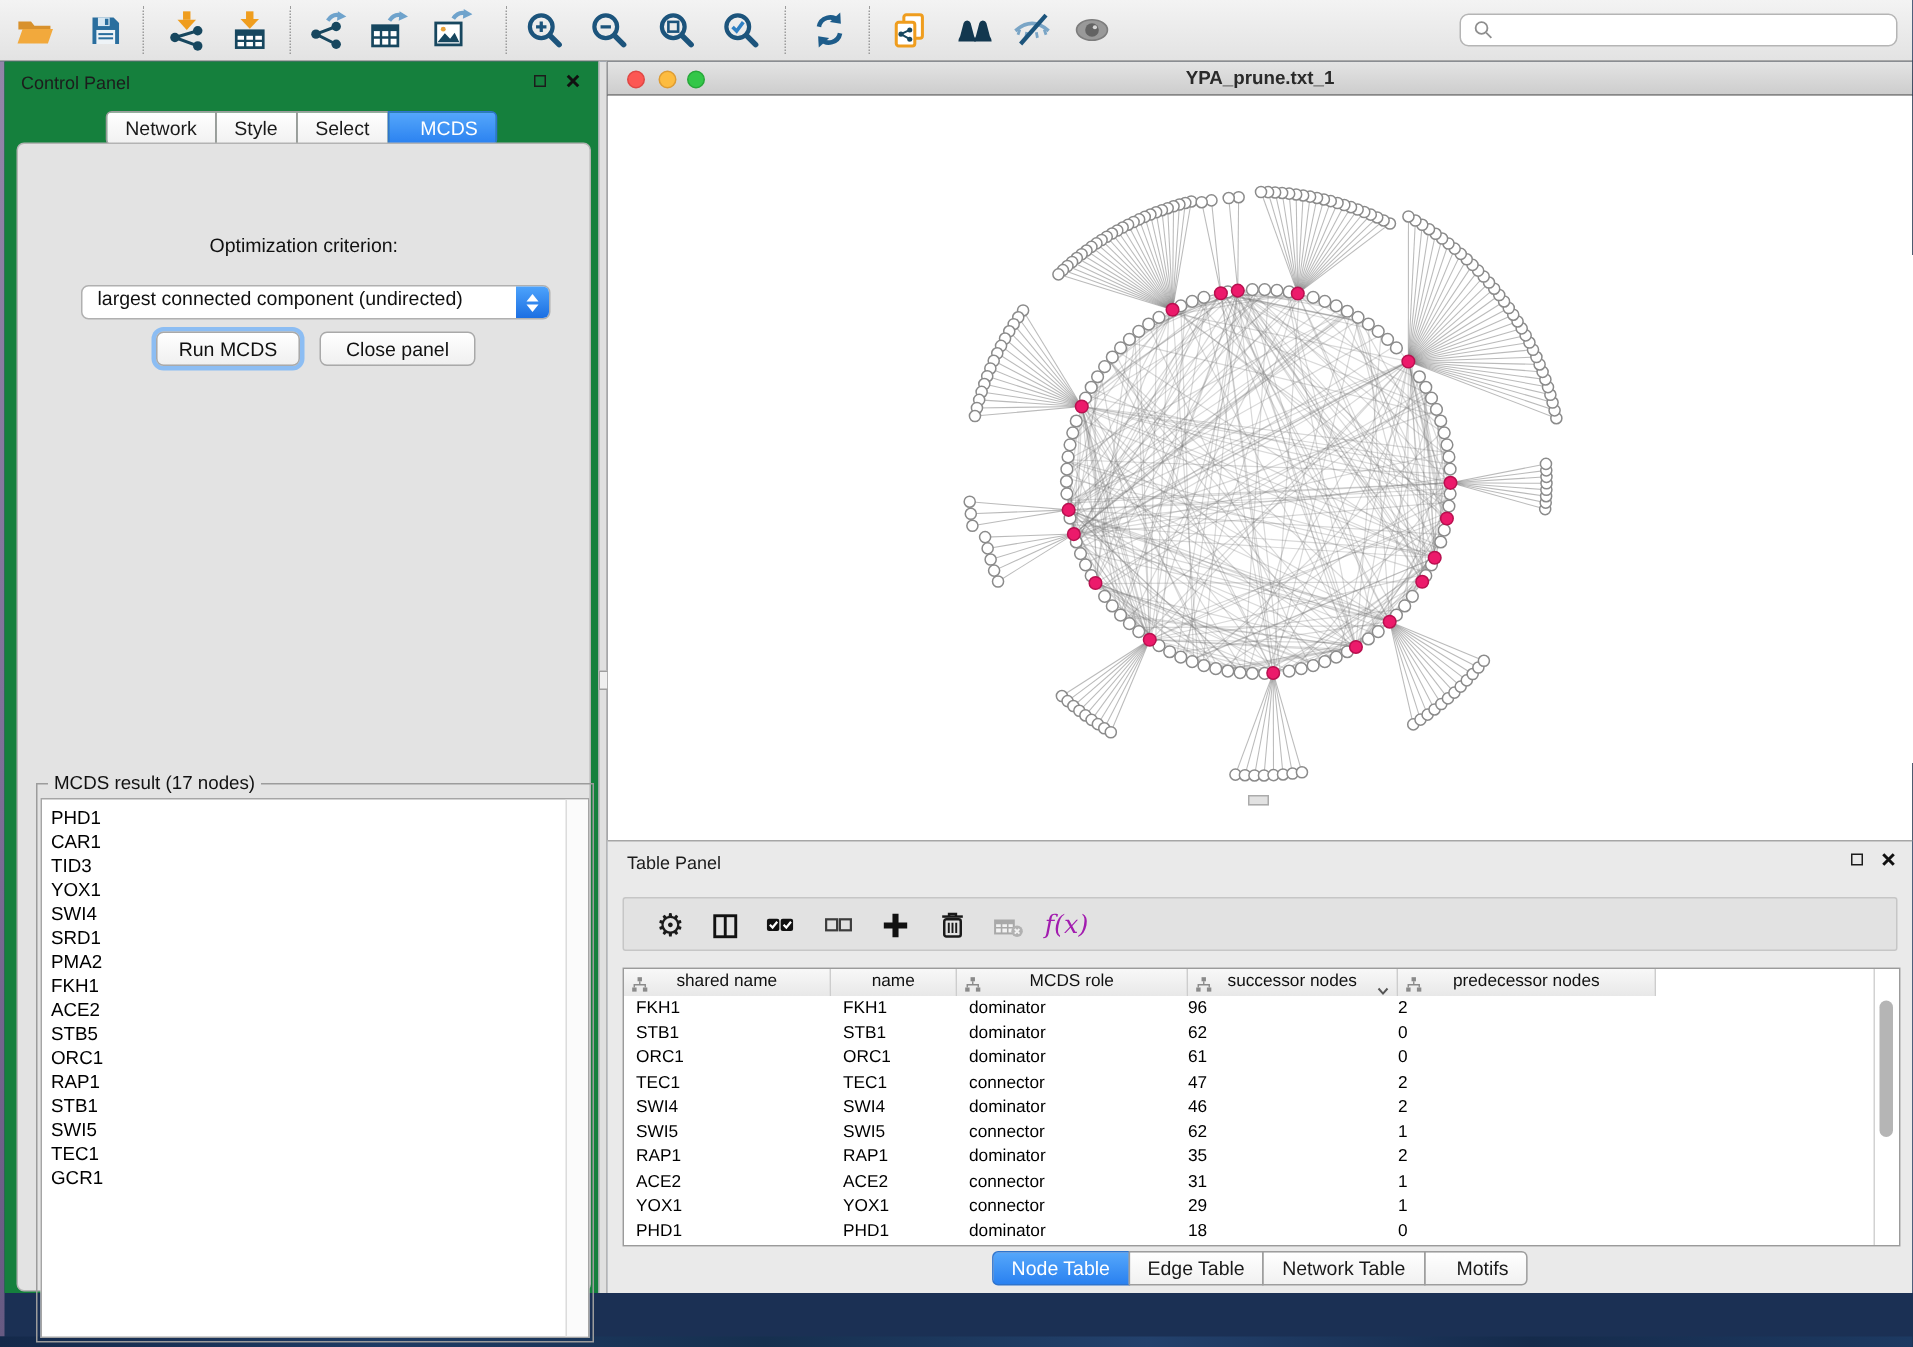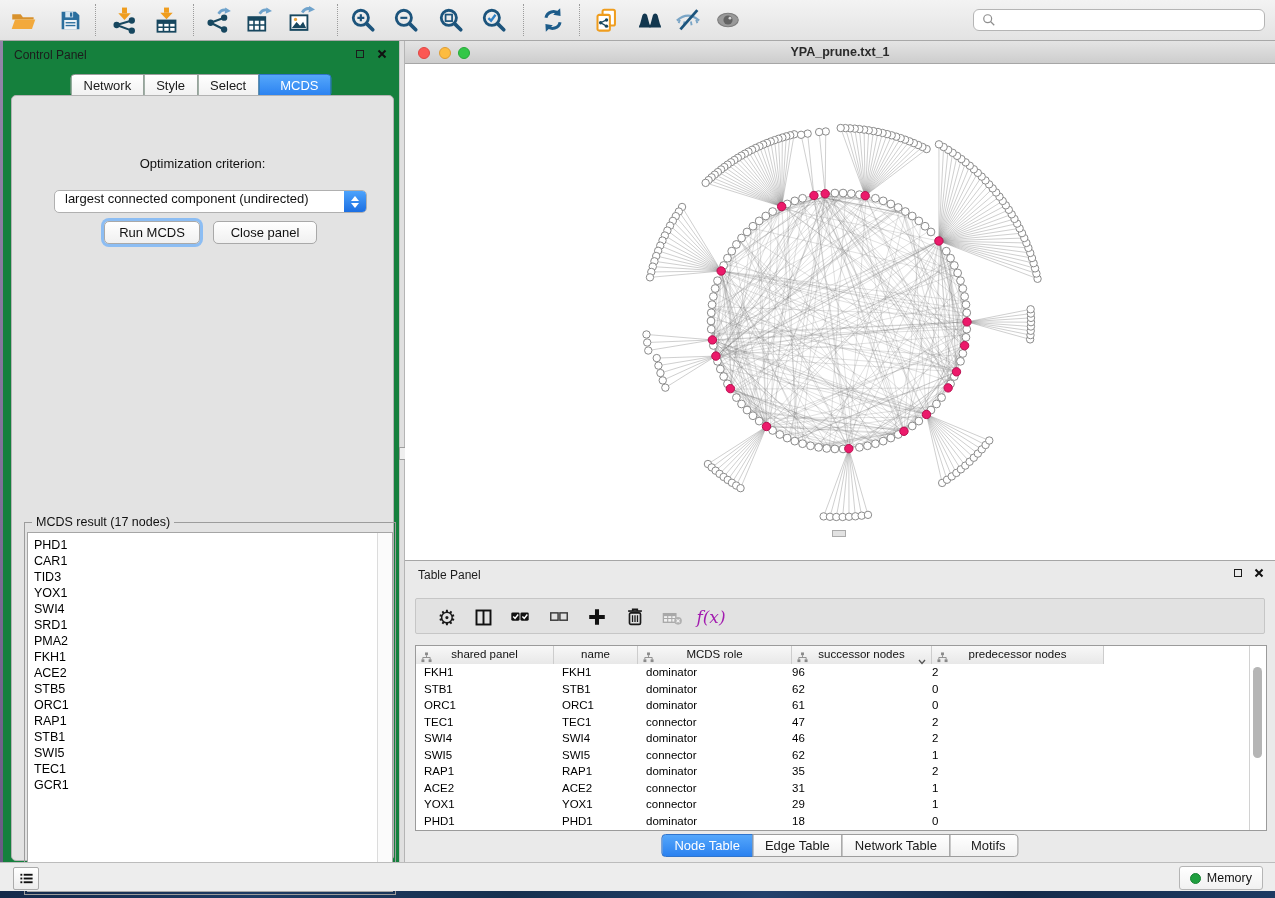--- a/index.html
+++ b/index.html
@@ -1076,21 +1076,21 @@
     </div>
     <div class="ntable">
       <div class="thead">
           <div class="th" style="width: 138px;">
             <span class="th-ic"><svg width="11" height="11" viewBox="0 0 12 12">
                 <rect x="4.4" y="0.5" width="3.2" height="3" fill="#8a8a8a"></rect>
                 <rect x="0.5" y="8" width="3.2" height="3" fill="#8a8a8a"></rect>
                 <rect x="8.3" y="8" width="3.2" height="3" fill="#8a8a8a"></rect>
                 <path d="M6 3.5 V6 M2 8 V6 h8 v2" stroke="#8a8a8a" fill="none"></path>
               </svg></span>
-            <span class="th-label">shared panel</span>
+            <span class="th-label">shared name</span>
           </div>
           <div class="th" style="width: 84px;">
             <span class="th-label">name</span>
           </div>
           <div class="th" style="width: 154px;">
             <span class="th-ic"><svg width="11" height="11" viewBox="0 0 12 12">
                 <rect x="4.4" y="0.5" width="3.2" height="3" fill="#8a8a8a"></rect>
                 <rect x="0.5" y="8" width="3.2" height="3" fill="#8a8a8a"></rect>
                 <rect x="8.3" y="8" width="3.2" height="3" fill="#8a8a8a"></rect>
                 <path d="M6 3.5 V6 M2 8 V6 h8 v2" stroke="#8a8a8a" fill="none"></path>
@@ -1196,30 +1196,14 @@
         </div>
     </div>
     <div class="bottom-tabs">
         <div class="tab active">Node Table</div>
         <div class="tab">Edge Table</div>
         <div class="tab">Network Table</div>
         <div class="tab">Motifs</div>
       </div>
   </div>
 
-  <div class="status-bar">
-    <div class="list-btn">
-      <svg viewBox="0 0 16 16" width="15" height="15">
-          <rect x="1.5" y="3" width="2" height="2" fill="#111"></rect>
-          <rect x="5" y="3" width="9.5" height="2" fill="#111"></rect>
-          <rect x="1.5" y="7" width="2" height="2" fill="#111"></rect>
-          <rect x="5" y="7" width="9.5" height="2" fill="#111"></rect>
-          <rect x="1.5" y="11" width="2" height="2" fill="#111"></rect>
-          <rect x="5" y="11" width="9.5" height="2" fill="#111"></rect>
-        </svg>
-    </div>
-    <div class="memory-btn">
-      <span class="mem-dot"></span>
-      <span>Memory</span>
-    </div>
-  </div>
 
 </div>
 
 </body></html>

